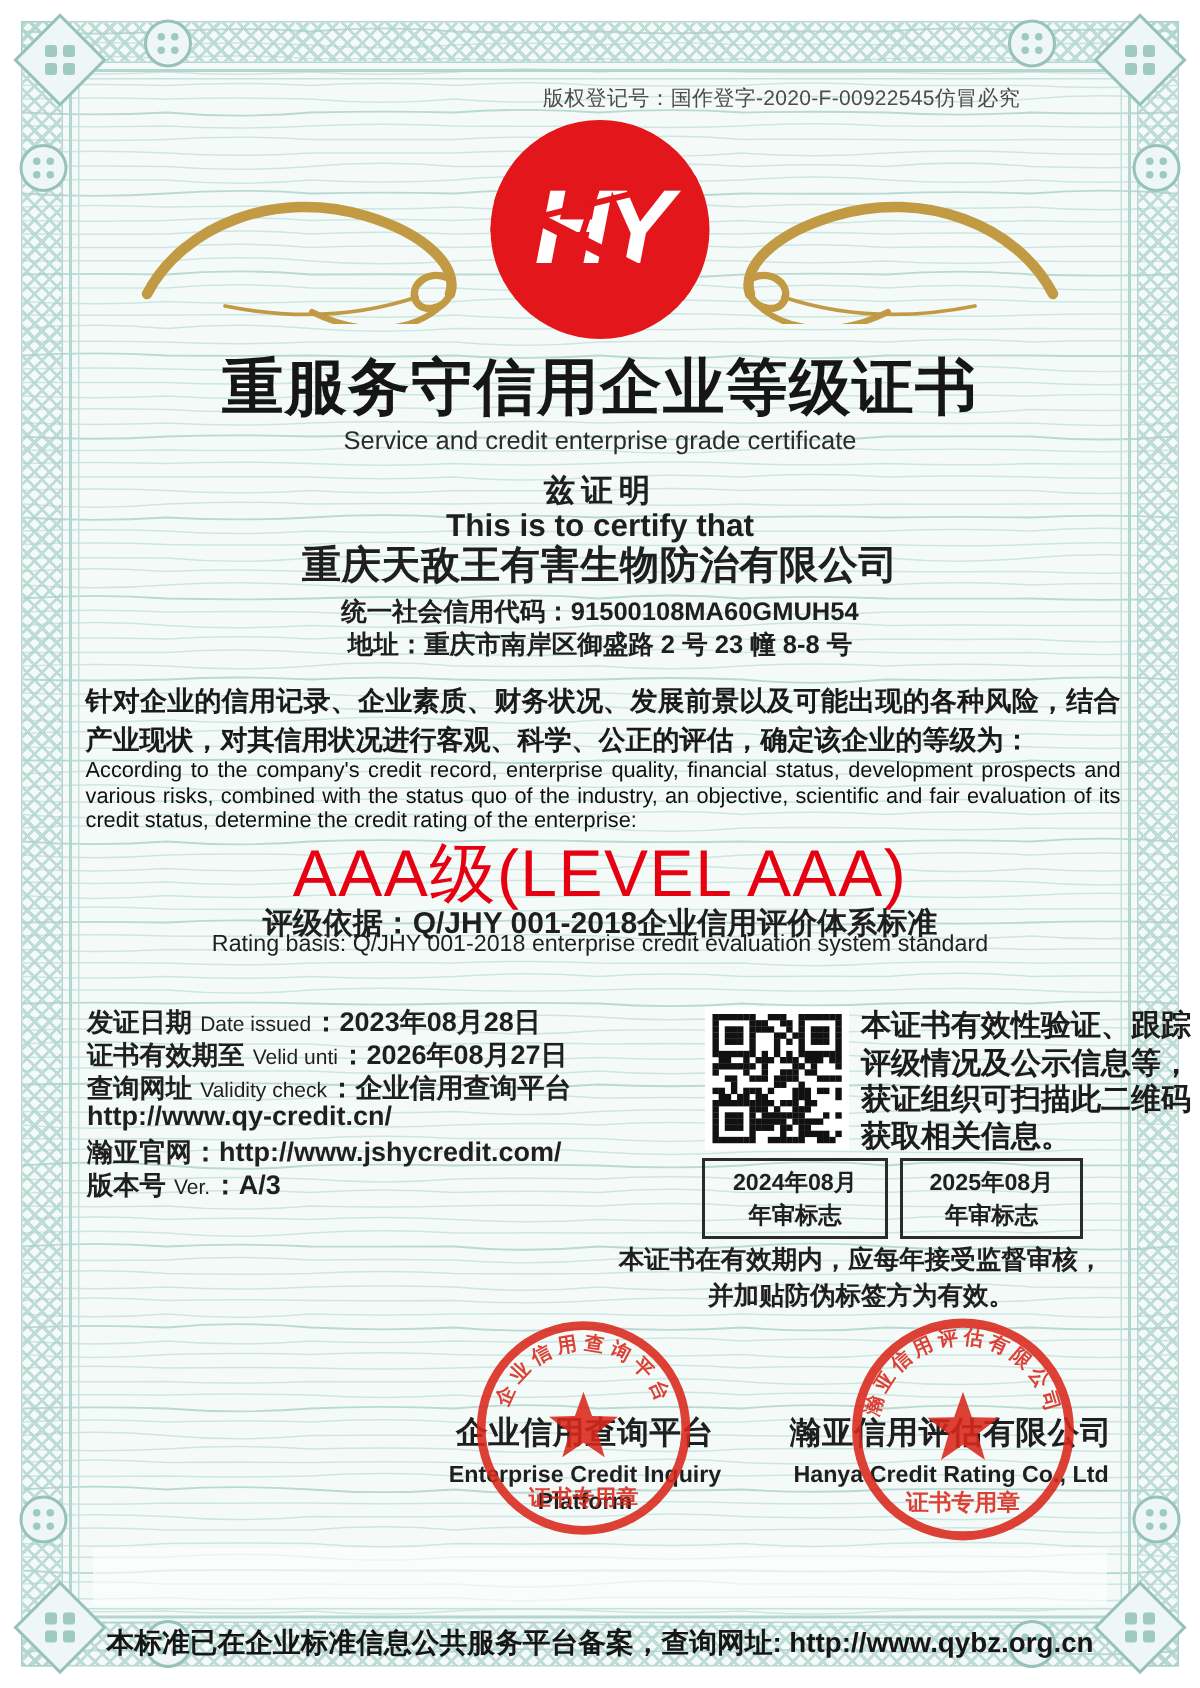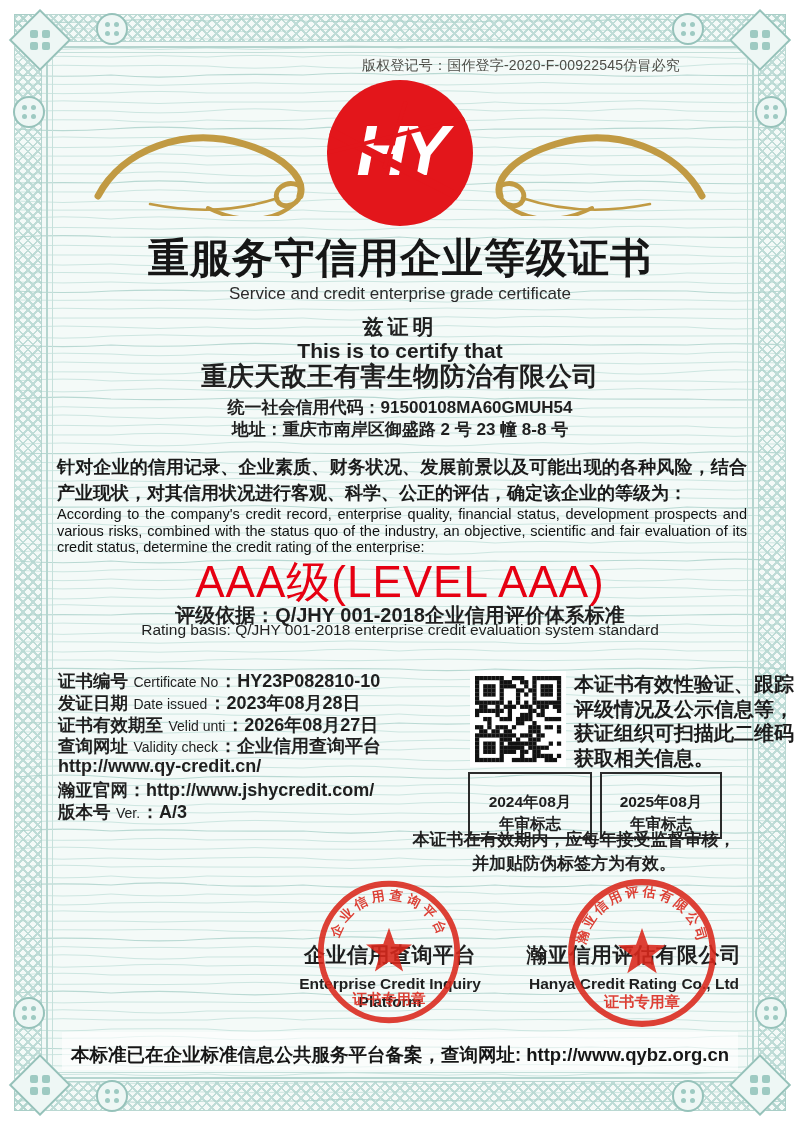--- a/index.html
+++ b/index.html
@@ -71,40 +71,40 @@
   .details{left:58px;top:669px;z-index:3;}
   .d-row{height:21.8px;white-space:nowrap;}
   .d-cn{font-size:17.5px;font-weight:600;}
   .d-en{font-size:14px;font-weight:500;margin:0 1px;}
   .d-val{font-size:18px;font-weight:600;}
 
   .qr-code{left:470px;top:671px;width:96px;height:96px;z-index:3;}
   .qr-text{left:574px;top:672px;width:182px;z-index:3;}
   .qr-text div{font-size:20px;font-weight:600;line-height:24.5px;white-space:nowrap;color:#1c1c1c;}
 
-  .year-box{top:772px;height:46px;border:2px solid #2b2b2b;z-index:3;text-align:center;padding-top:17px;box-sizing:content-box;}
+  .year-box{top:772px;height:46px;border:2px solid #2b2b2b;z-index:3;text-align:center;padding-top:4px;box-sizing:content-box;}
   .year-box div{font-size:15.5px;font-weight:600;line-height:22px;}
   .year-box1{left:468px;width:120px;}
   .year-box2{left:600px;width:118px;}
 
   .note{left:400px;width:348px;top:828px;text-align:center;z-index:3;}
   .note div{font-size:17px;font-weight:700;line-height:24px;}
 
   
   .issuer{z-index:3;text-align:center;}
   .issuer-left{left:272px;top:941px;width:236px;}
   .issuer-right{left:512px;top:941px;width:244px;}
   .issuer .name-cn{font-size:21px;font-weight:800;letter-spacing:.5px;}
   .issuer .name-en{font-size:15.5px;font-weight:600;margin-top:6px;}
   .seal{z-index:4;opacity:.88;}
   .seal-left{left:313px;top:876px;width:152px;height:152px;}
   .seal-right{left:563px;top:874px;width:158px;height:158px;}
 
   .footer-bg{left:62px;right:62px;top:1032px;height:38px;background:rgba(255,255,255,.6);z-index:2;}
-  .footer-text{top:1042px;font-size:18.5px;font-weight:600;color:#161616;z-index:3;}
+  .footer-text{top:1082px;font-size:18.5px;font-weight:600;color:#161616;z-index:3;}
 </style>
 </head>
 <body>
 
 <div class="abs inner-bg"></div>
 <svg class="abs waves" viewBox="0 0 770 1095" preserveAspectRatio="none">
     <path d="M0 6 q48 2.7 96 0 q48 -3.2 96 0 q48 -4.1 96 0 q48 1.2 96 0 q48 2.4 96 0 q48 0.0 96 0 q48 -4.2 96 0 q48 -2.7 96 0 q48 0.8 96 0" class="strong"></path>
     <path d="M0 15 q48 -3.3 96 0 q48 -2.6 96 0 q48 3.6 96 0 q48 -2.5 96 0 q48 -3.4 96 0 q48 -1.1 96 0 q48 2.1 96 0 q48 -2.5 96 0 q48 4.3 96 0"></path>
     <path d="M0 24 q48 -3.1 96 0 q48 -3.3 96 0 q48 0.2 96 0 q48 2.3 96 0 q48 2.0 96 0 q48 4.3 96 0 q48 -1.4 96 0 q48 3.4 96 0 q48 -3.4 96 0"></path>
     <path d="M0 33 q48 2.5 96 0 q48 2.9 96 0 q48 2.9 96 0 q48 -3.9 96 0 q48 -3.4 96 0 q48 0.7 96 0 q48 2.4 96 0 q48 1.6 96 0 q48 -2.4 96 0"></path>
@@ -360,21 +360,20 @@
 <div class="abs ctr code-line">统一社会信用代码：91500108MA60GMUH54</div>
 <div class="abs ctr addr-line">地址：重庆市南岸区御盛路 2 号 23 幢 8-8 号</div>
 
 <div class="abs para para-cn">针对企业的信用记录、企业素质、财务状况、发展前景以及可能出现的各种风险，结合产业现状，对其信用状况进行客观、科学、公正的评估，确定该企业的等级为：</div>
 <div class="abs para para-en">According to the company's credit record, enterprise quality, financial status, development prospects and various risks, combined with the status quo of the industry, an objective, scientific and fair evaluation of its credit status, determine the credit rating of the enterprise:</div>
 <div class="abs ctr grade">AAA级(LEVEL AAA)</div>
 <div class="abs ctr basis-cn">评级依据：Q/JHY 001-2018企业信用评价体系标准</div>
 <div class="abs ctr basis-en">Rating basis: Q/JHY 001-2018 enterprise credit evaluation system standard</div>
 
 <div class="abs details">
-  <div class="d-row"><span class="d-cn">证书编号</span> <span class="d-en">Certificate No</span><span class="d-val">：HY23P082810-10</span></div>
   <div class="d-row"><span class="d-cn">发证日期</span> <span class="d-en">Date issued</span><span class="d-val">：2023年08月28日</span></div>
   <div class="d-row"><span class="d-cn">证书有效期至</span> <span class="d-en">Velid unti</span><span class="d-val">：2026年08月27日</span></div>
   <div class="d-row"><span class="d-cn">查询网址</span> <span class="d-en">Validity check</span><span class="d-val">：企业信用查询平台</span></div>
   <div class="d-row"><span class="d-val">http://www.qy-credit.cn/</span></div>
   <div class="d-row"><span class="d-cn">瀚亚官网</span><span class="d-val">：http://www.jshycredit.com/</span></div>
   <div class="d-row"><span class="d-cn">版本号</span> <span class="d-en">Ver.</span><span class="d-val">：A/3</span></div>
 </div>
 
 <svg class="abs qr-code" viewBox="0 0 96 96">
     <rect x="0" y="0" width="96" height="96" fill="#ffffff"></rect>

